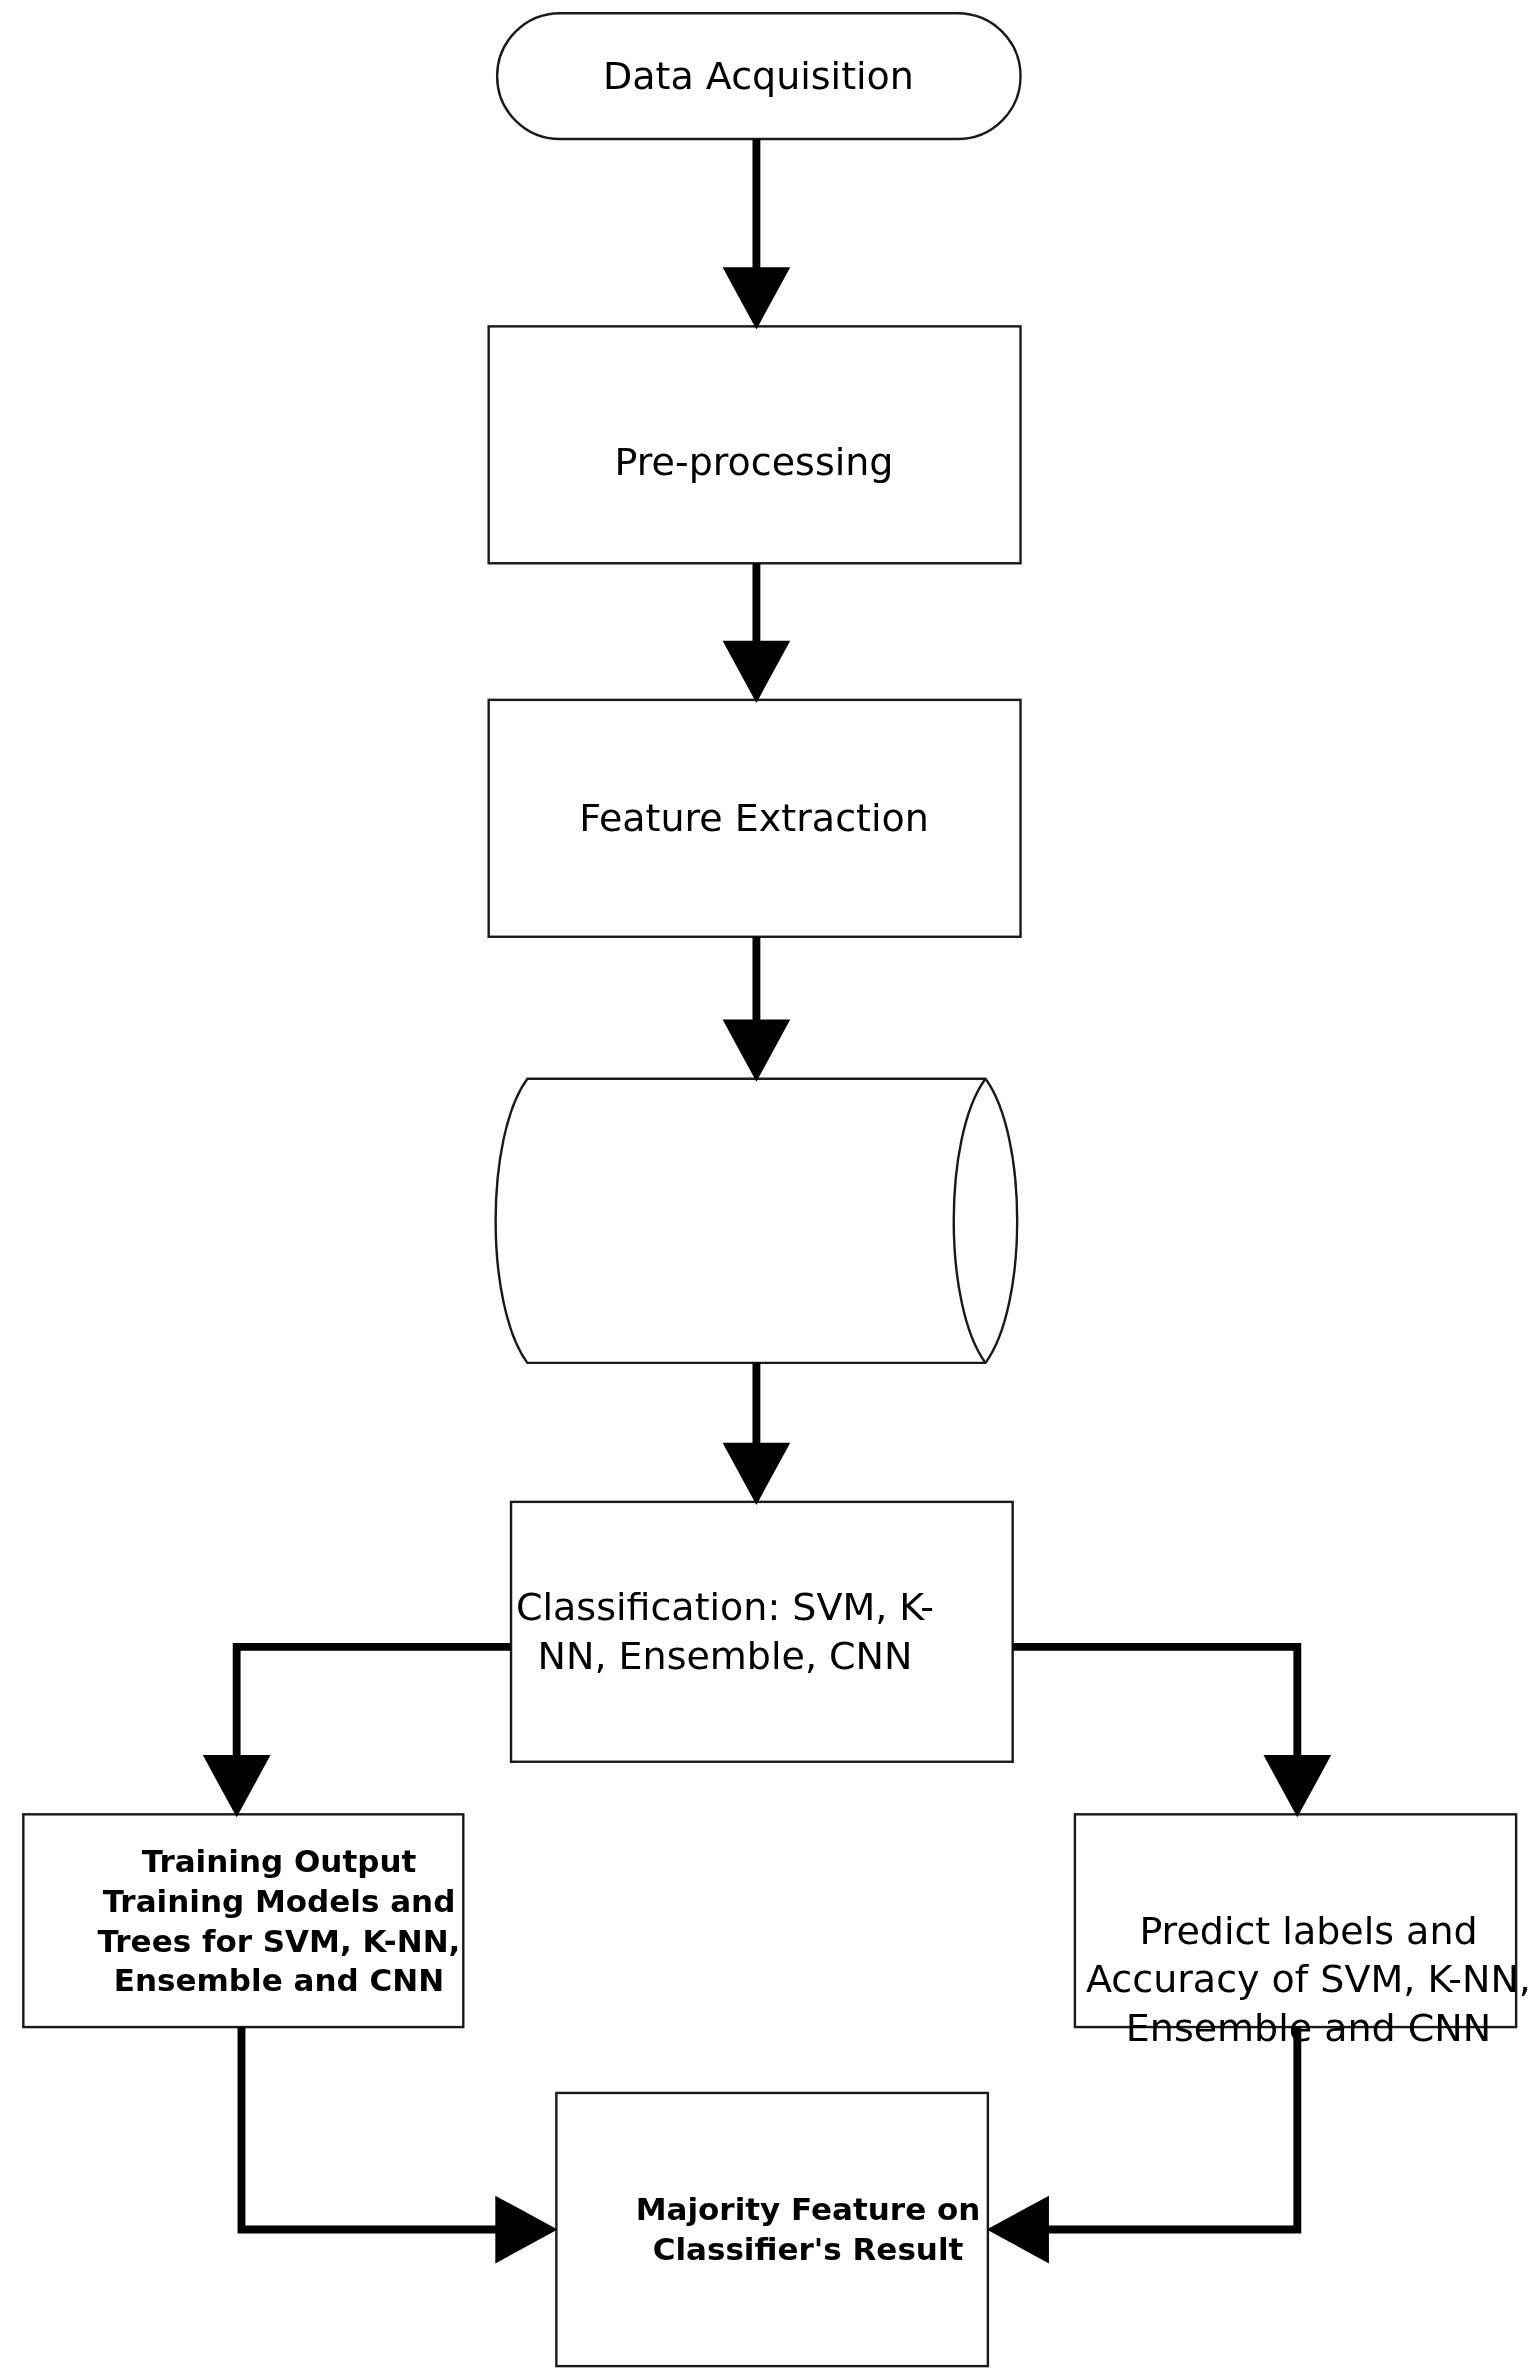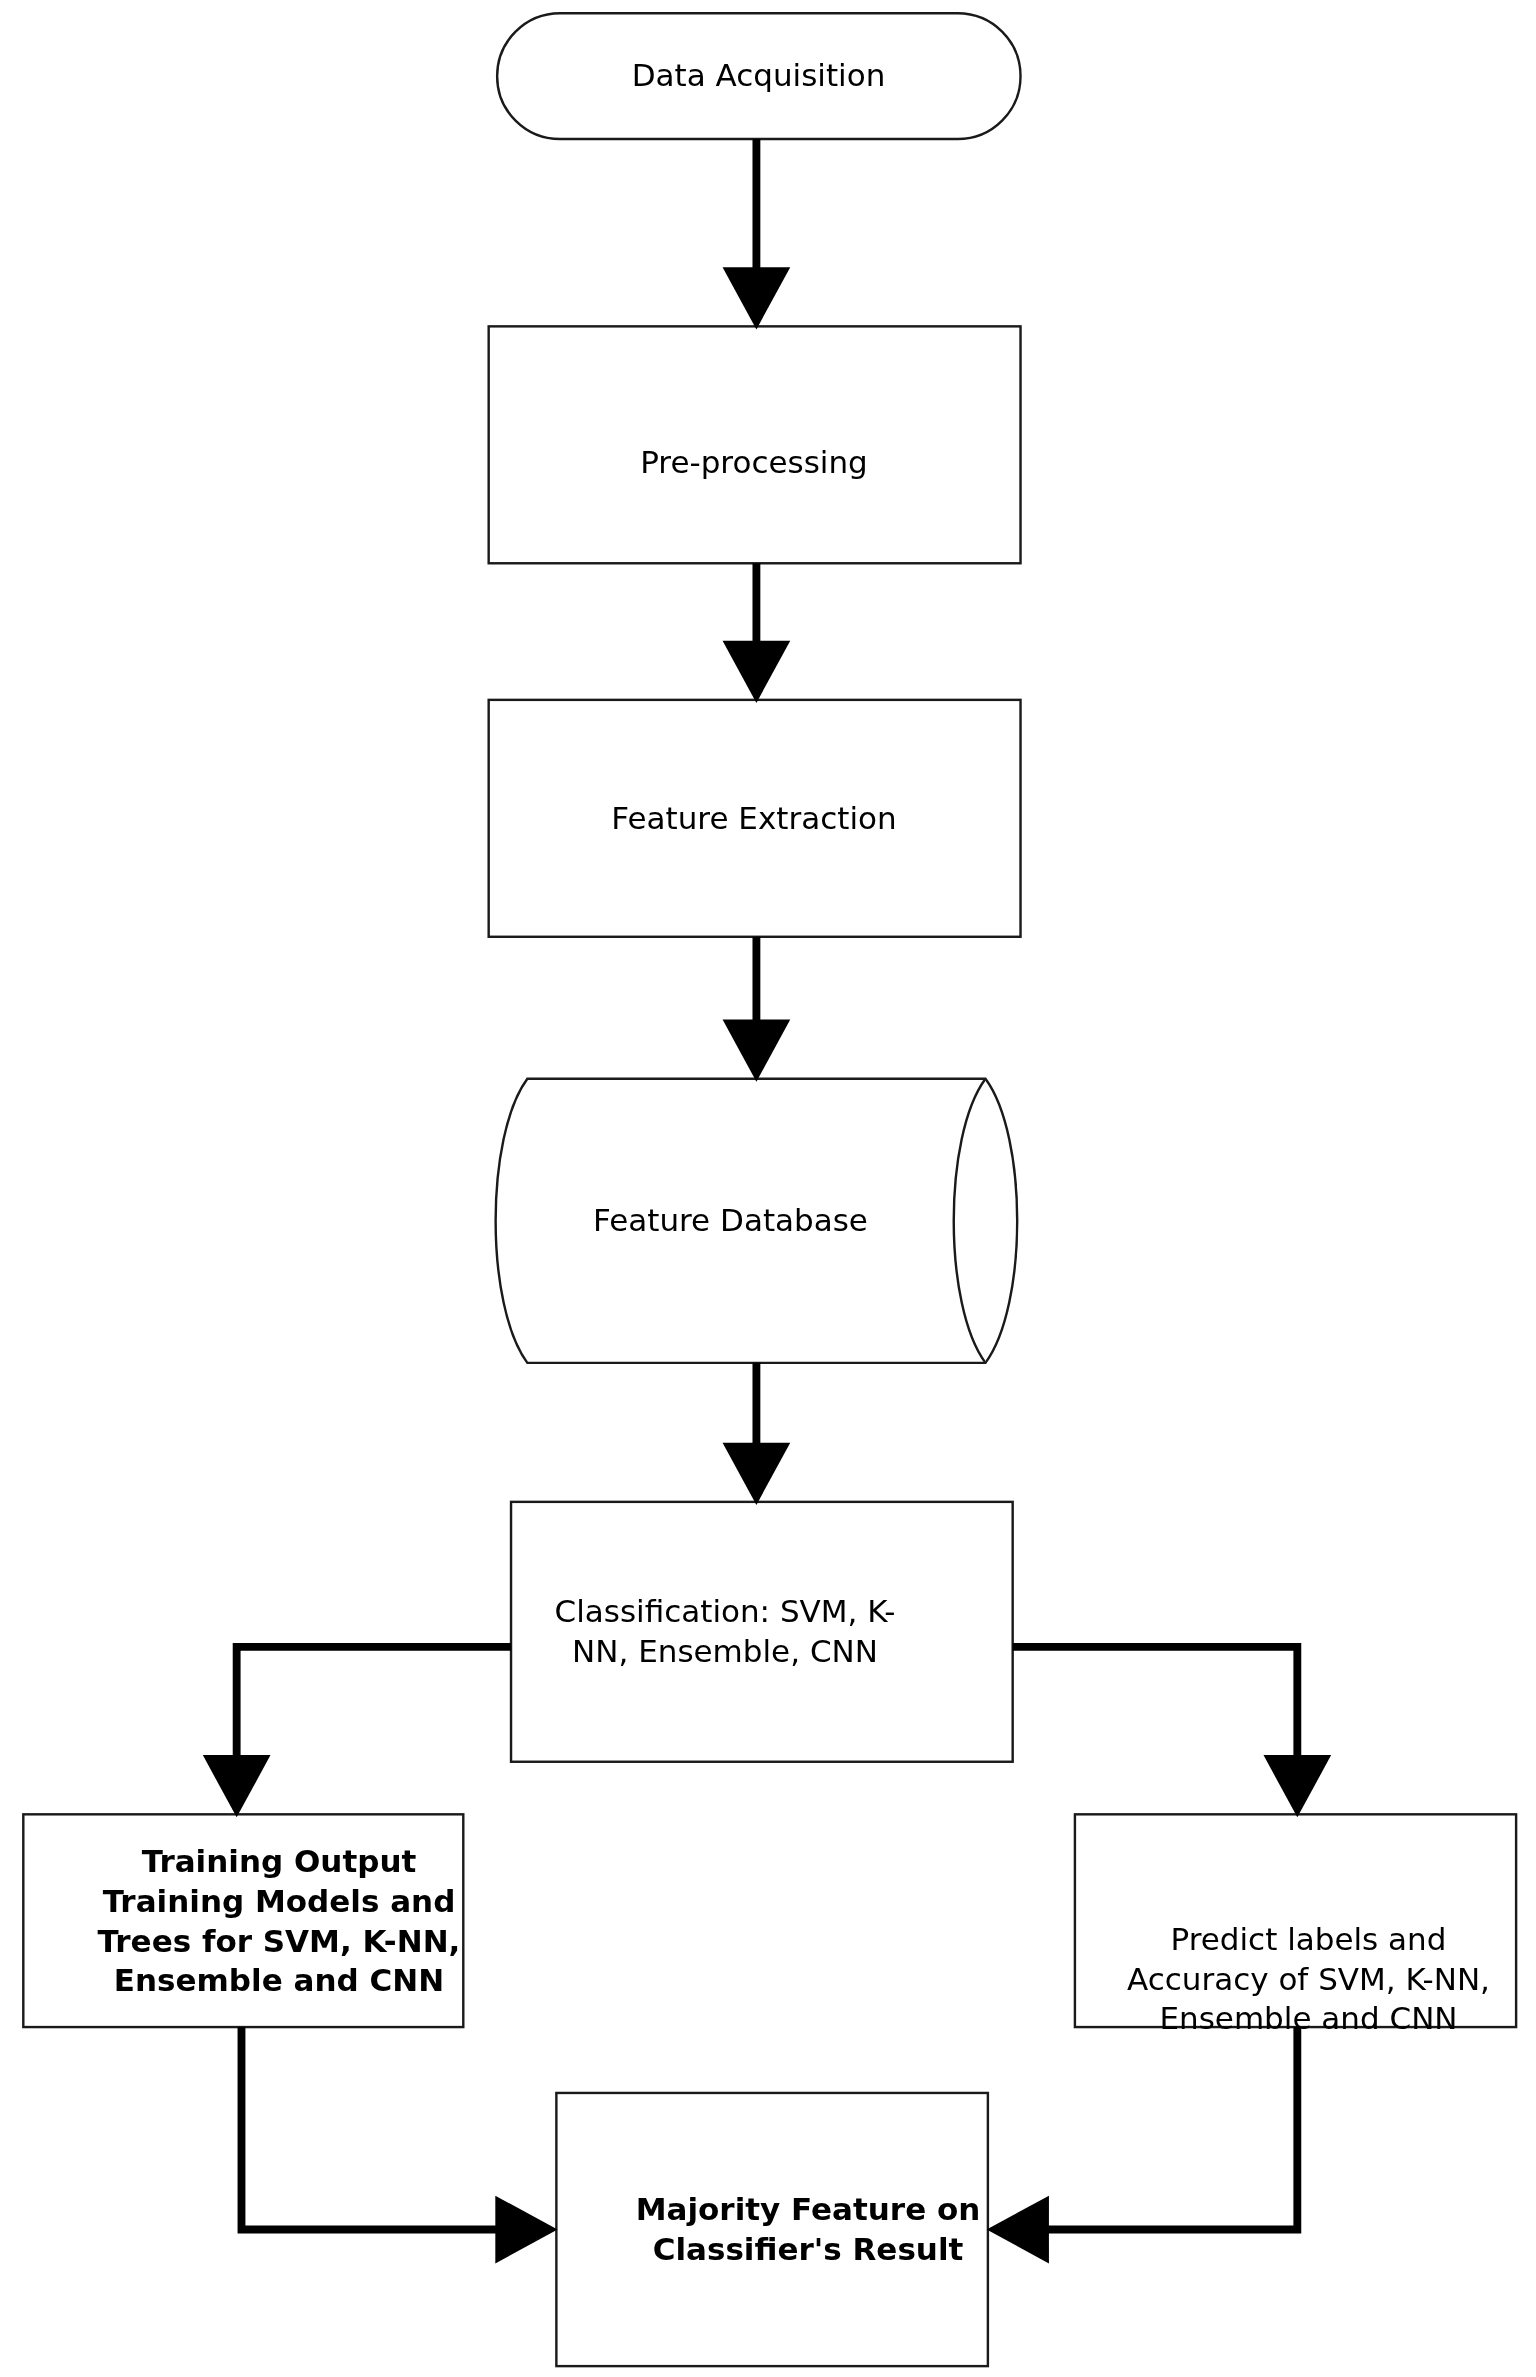--- a/index.html
+++ b/index.html
@@ -42,21 +42,21 @@
     position: absolute;
     display: flex;
     align-items: center;
     justify-content: center;
     text-align: center;
     color: #000000;
     line-height: 1.28;
     white-space: pre-line;
     pointer-events: none;
   }
-  .lbl-normal { font-size: 31px; font-weight: 400; }
+  .lbl-normal { font-size: 38px; font-weight: 400; }
   .lbl-bold   { font-size: 31px; font-weight: 700; margin-left: 36px; }
 </style>
 </head>
 <body>
 
 <div id="canvas">
 
   <svg id="flow" viewBox="0 0 2542 3933">
 
     <rect class="node-shape" x="822" y="22" width="866" height="208" rx="104" ry="104"></rect>
@@ -106,21 +106,20 @@
     <polygon class="arrowhead" points="1632,3689 1735,3633 1735,3745"></polygon>
 
   </svg>
 
   <div class="node-label lbl-normal" style="left:497px; top:13.3px; width:523px; height:126px;">Data Acquisition</div>
 
   <div class="node-label lbl-normal" style="left:488px; top:326px; width:532px; height:273px;">Pre-processing</div>
 
   <div class="node-label lbl-normal" style="left:488px; top:700px; width:532px; height:237px;">Feature Extraction</div>
 
-  <div class="node-label lbl-normal" style="left:501px; top:1079px; width:459px; height:284px;">Feature Database</div>
 
   <div class="node-label lbl-normal" style="left:511px; top:1502px; width:428px; height:260px;">Classification: SVM, K-
 NN, Ensemble, CNN</div>
 
   <div class="node-label lbl-bold" style="left:23px; top:1815px; width:440px; height:213px;">Training Output
 Training Models and
 Trees for SVM, K-NN,
 Ensemble and CNN</div>
 
   <div class="node-label lbl-normal" style="left:1075px; top:1873px; width:467px; height:213px;">Predict labels and

